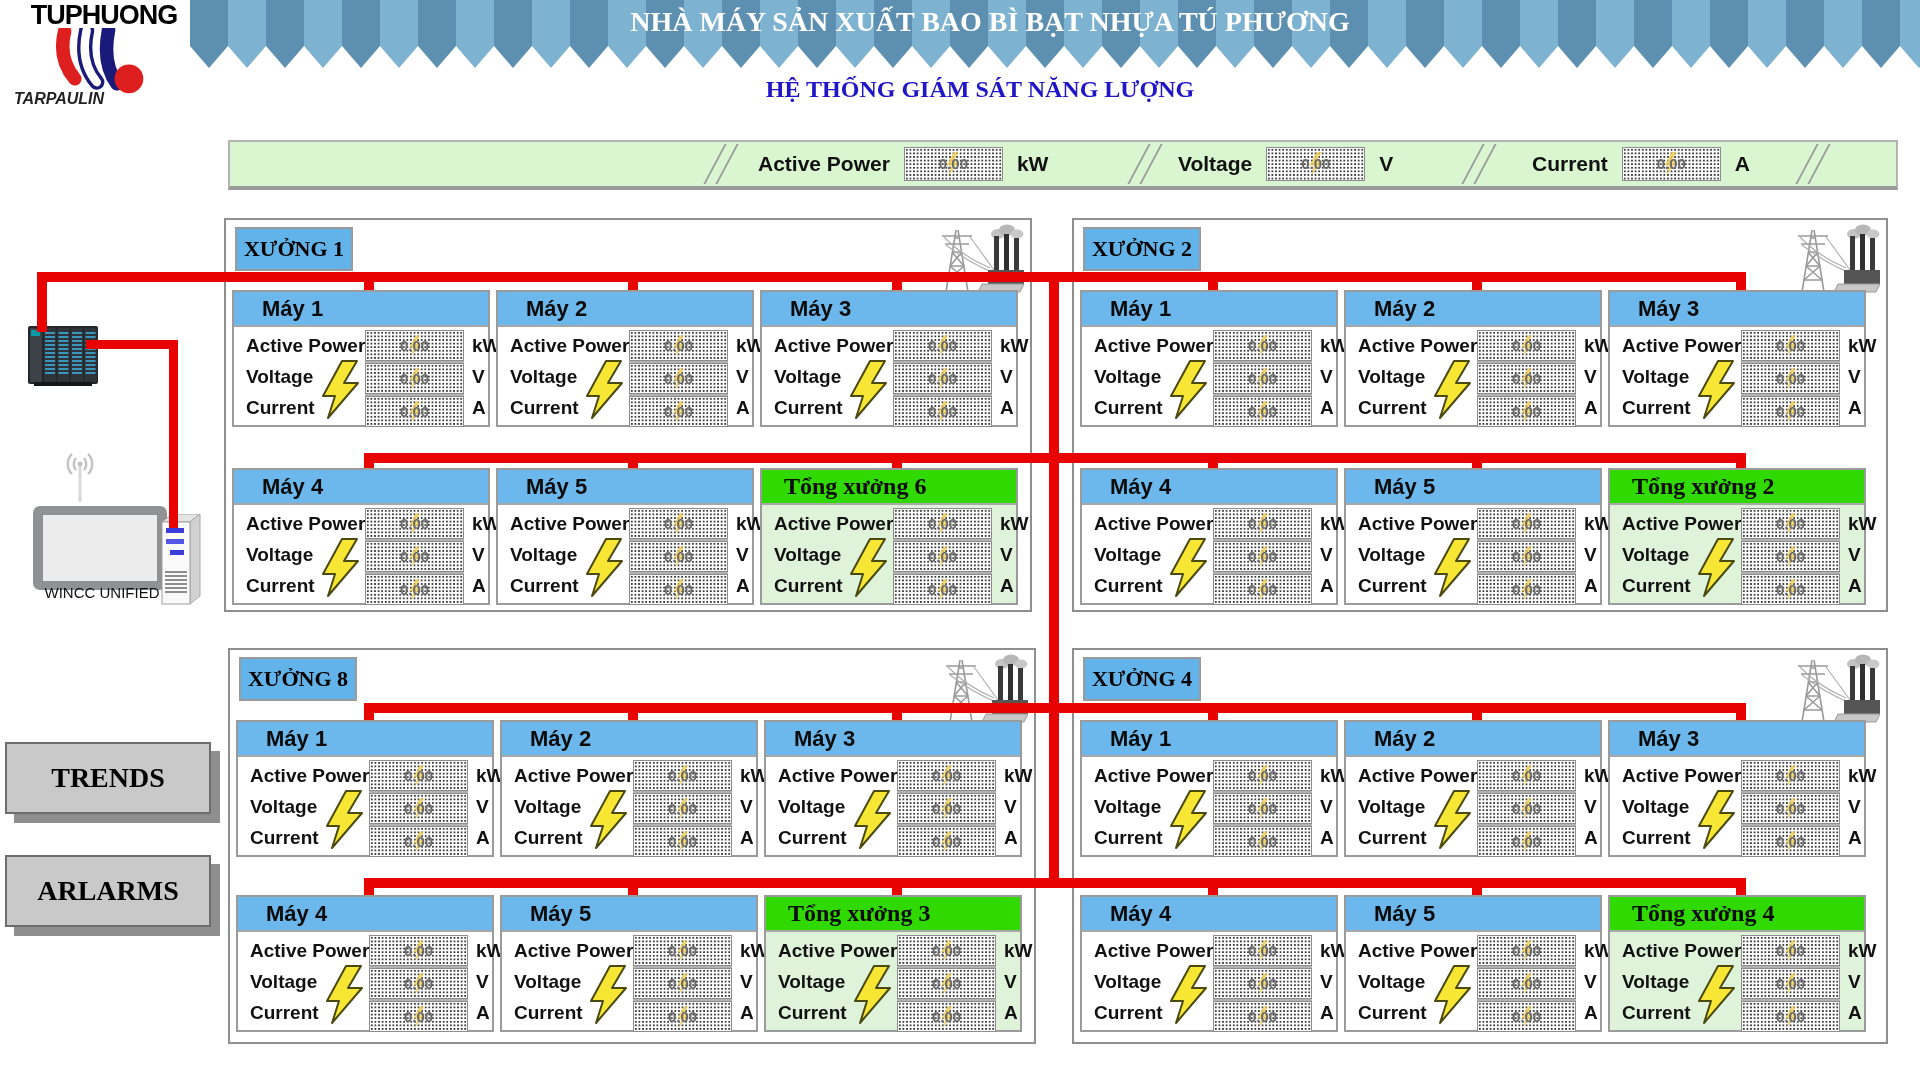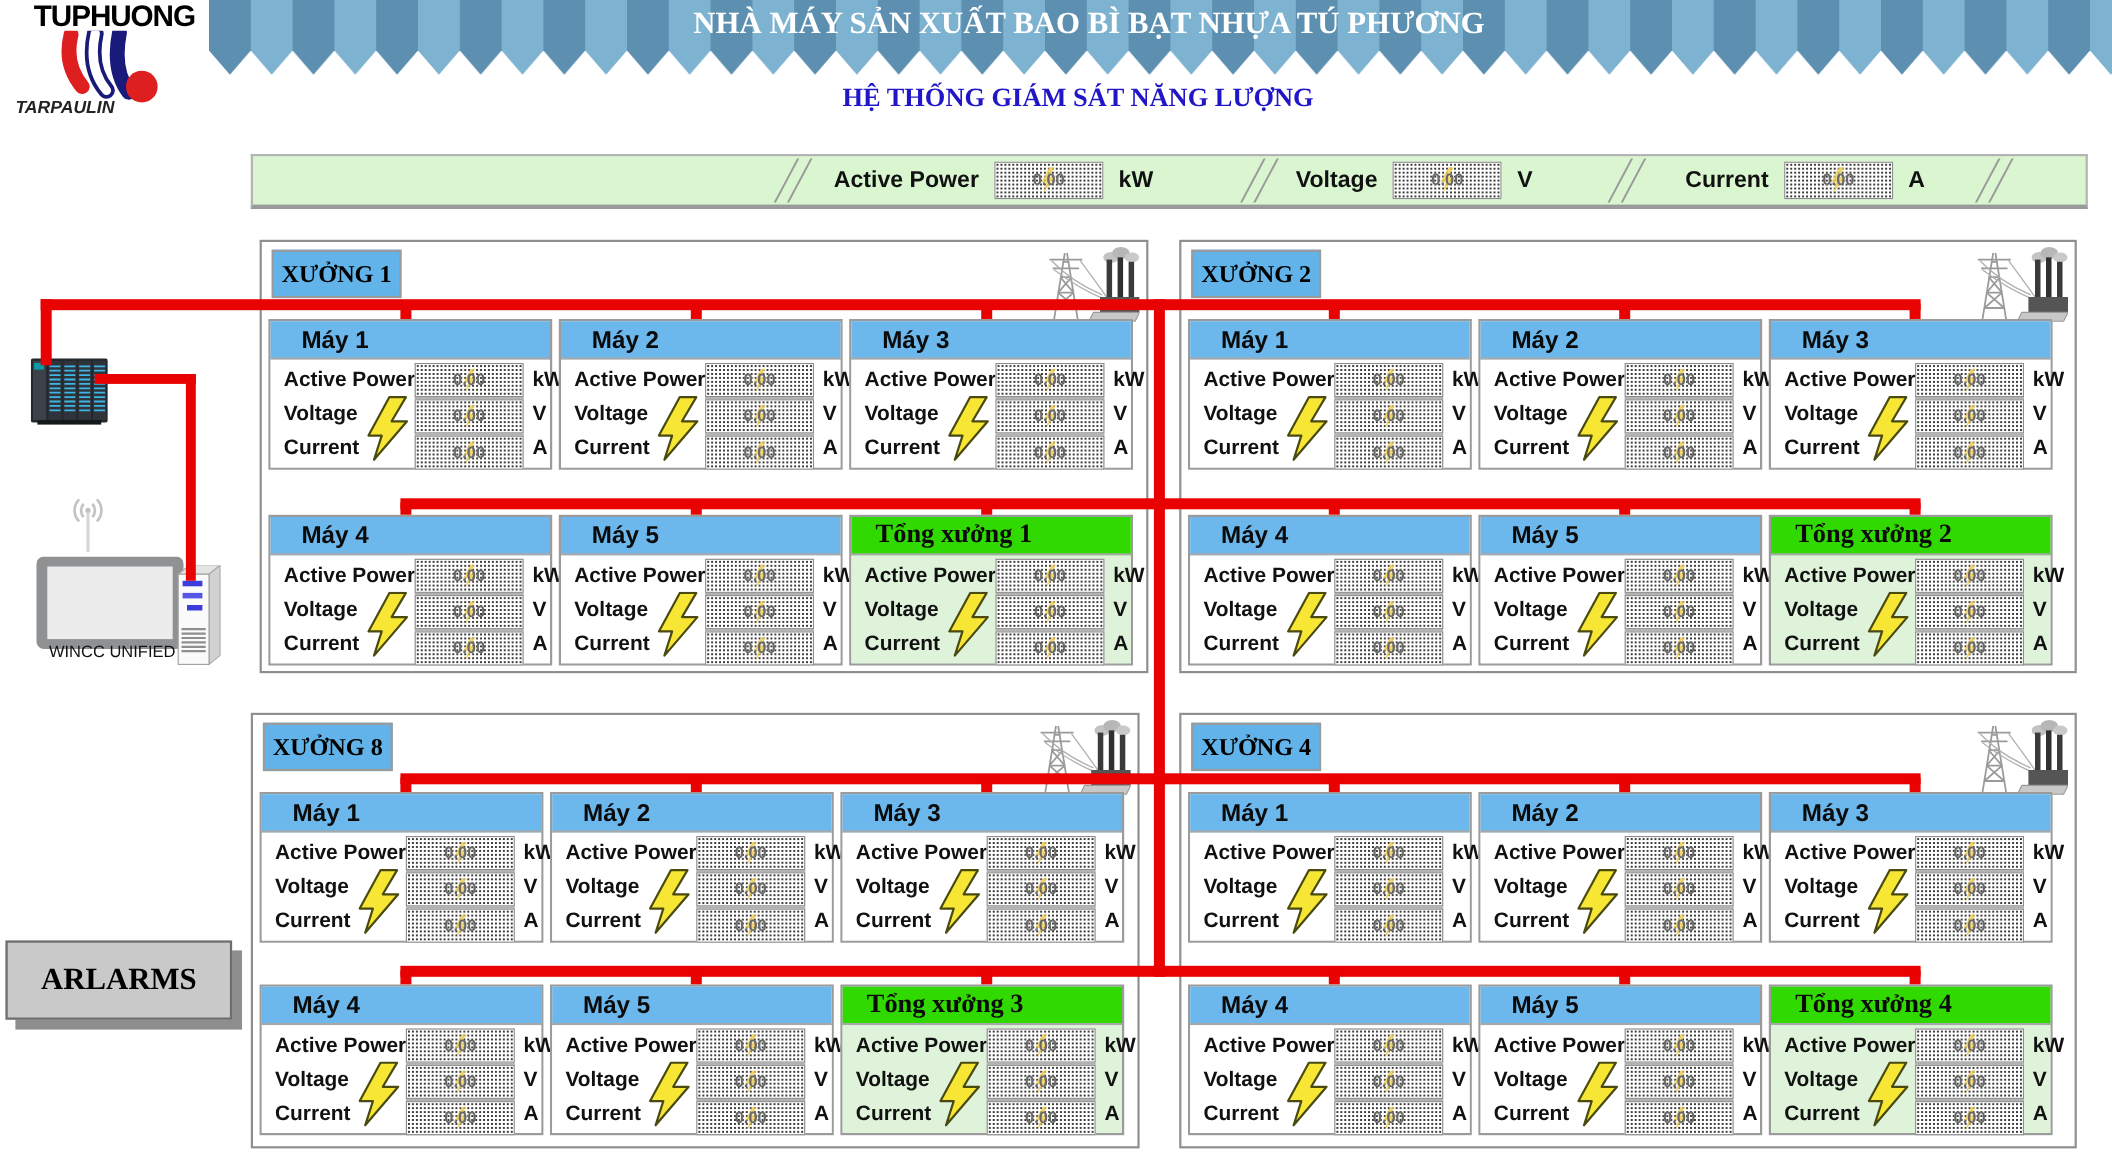--- a/index.html
+++ b/index.html
@@ -194,23 +194,24 @@
       <rect x="8" y="14" width="18" height="5" fill="#3c3cdc"></rect>
       <rect x="8" y="25" width="18" height="5" fill="#5555e6"></rect>
       <rect x="12" y="36" width="14" height="5" fill="#3c3cdc"></rect>
       <g stroke="#8e8e8e" stroke-width="2">
           <path d="M7 58 H29 M7 62 H29 M7 66 H29 M7 70 H29 M7 74 H29 M7 78 H29"></path>
         </g>
     </svg>
   </div>
   <div class="wincc-label">WINCC UNIFIED</div>
 
+  <div class="nav-btn" style="top:742px">TRENDS</div>
   <div class="nav-btn" style="top:855px">ARLARMS</div>
 
-  <div class="panel" id="panel0" style="left:236px;top:218px;width:808px;height:394px">
+  <div class="panel" id="panel0" style="left:224px;top:218px;width:808px;height:394px">
     <div class="panel-label">XƯỞNG 1</div>
 
     <svg class="pylon" width="92" height="72" viewBox="0 0 92 72">
       <g stroke="#9a9a9a" stroke-width="1.6" fill="none">
         <path d="M14 70 L24 8 M36 70 L26 8"></path>
         <path d="M16 58 L34 58 M18 44 L32 44 M20 30 L30 30 M22 16 L28 16"></path>
         <path d="M16 58 L32 44 M34 58 L18 44 M18 44 L30 30 M32 44 L20 30"></path>
         <path d="M10 14 L40 14 M13 22 L37 22"></path>
       </g>
       <g stroke="#b0b0b0" stroke-width="1.2" fill="none">
@@ -406,21 +407,21 @@
         <div class="cunit" style="top:34px">V</div>
         <div class="cunit" style="top:65px">A</div>
         <svg class="bigbolt" width="44" height="60" viewBox="0 0 44 60">
           <path d="M24 1 L5 36 H17 L10 58 L40 23 H26 L39 1 Z" fill="#f7e734" stroke="#4a4a10" stroke-width="2" stroke-linejoin="round"></path>
         </svg>
       </div>
     </div>
 
     <div class="card total" style="left: 534px; top: 248px;">
       <div class="card-head">
-          <span class="cname">Tổng xưởng 1</span>
+          <span class="cname">Tổng xưởng 6</span>
         </div>
       <div class="card-body">
         <div class="crow" style="top:3px">Active Power</div>
         <div class="crow" style="top:34px">Voltage</div>
         <div class="crow" style="top:65px">Current</div>
         <div class="iostack">
           <span class="iobox">
             <svg width="14" height="23" viewBox="0 0 40 60">
                 <path d="M22 0 L4 34 H16 L8 60 L36 22 H22 L34 0 Z" fill="#f0cd52"></path>
               </svg>

